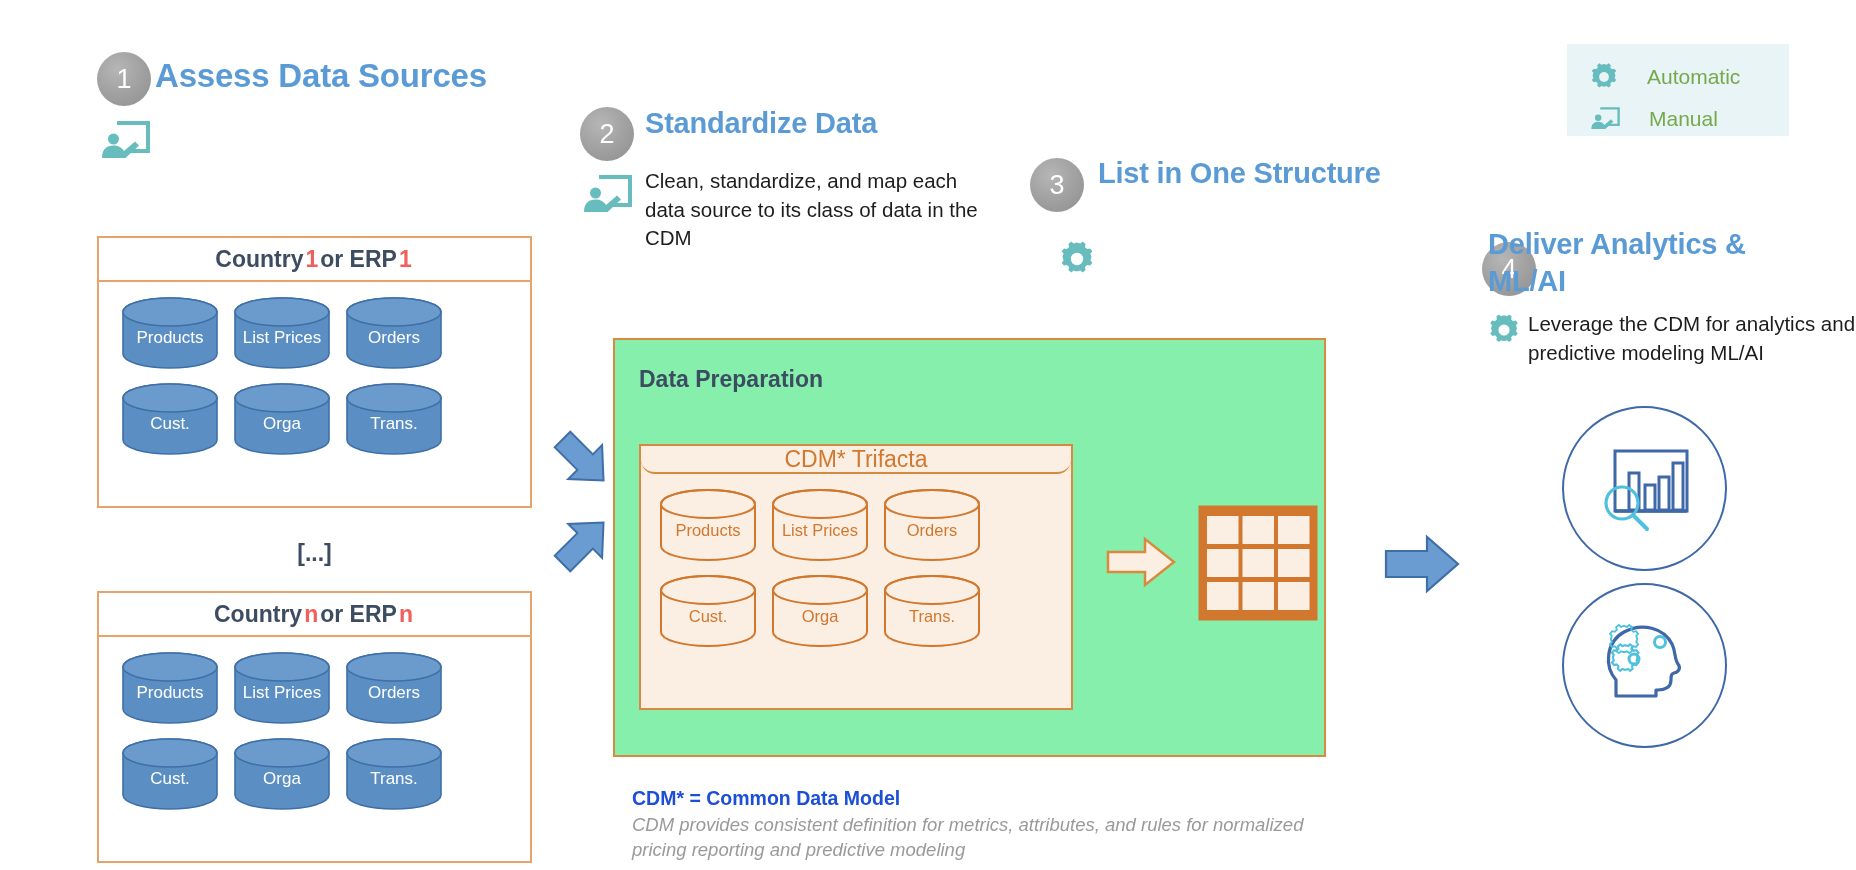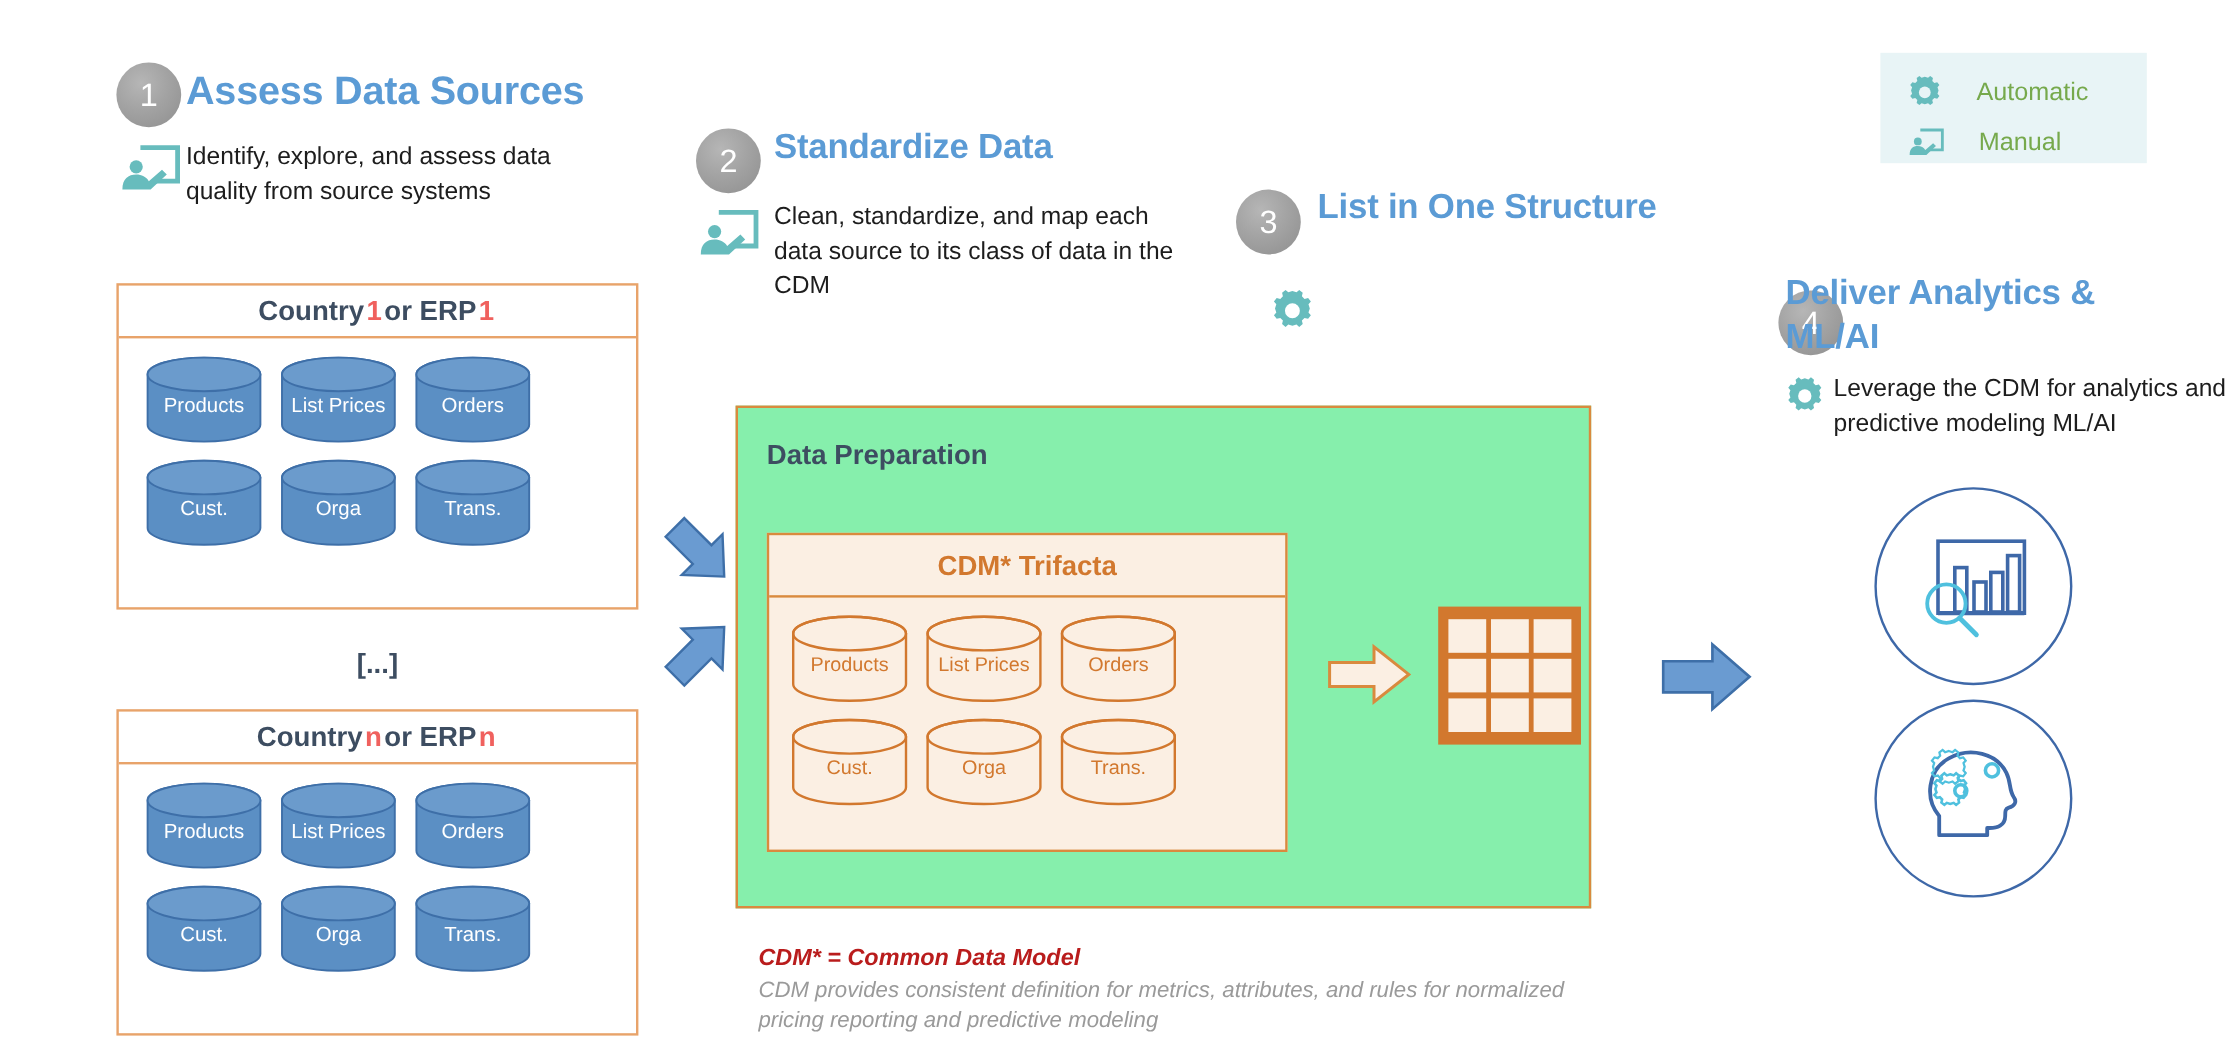--- a/index.html
+++ b/index.html
@@ -66,35 +66,35 @@
   .prep-box{
     border:2px solid #D98A3E;background:#86efac;box-sizing:border-box;
   }
   .prep-title{
     font-size:23px;font-weight:bold;color:#3D4D61;
   }
   .cdm-box{
     border:2px solid #D98A3E;box-sizing:border-box;background:#FBEFE3;
   }
   .cdm-head{
-    height:52px;border-bottom:2px solid #D98A3E;
+    height:28px;border-bottom:2px solid #D98A3E;
     display:flex;align-items:center;justify-content:center;
-    font-size:23px;font-weight:bold;color:#D2782E;box-sizing:border-box;
+    font-size:23px;font-weight:normal;color:#D2782E;box-sizing:border-box;border-radius:20px;
   }
 
   
   .legend{
     background:#E8F4F6;box-sizing:border-box;
     padding:12px 28px 12px 22px;
   }
   .legend-row{display:flex;align-items:center;gap:28px;height:42px;}
   .legend-lbl{font-size:21px;color:#76A94C;}
 
   
-  .fn-title{font-size:19.5px;font-weight:bold;font-style:italic;color:#b91c1c;}
+  .fn-title{font-size:19.5px;font-weight:bold;color:#1d4ed8;}
   .fn-body{font-size:18.5px;font-style:italic;color:#9a9a9a;line-height:25px;}
 
   
   .circ{border:2.5px solid #3E68A8;border-radius:50%;box-sizing:border-box;
         display:flex;align-items:center;justify-content:center;background:#fff;}
 </style>
 </head>
 <body>
 
 <div class="stage">
@@ -103,21 +103,20 @@
     <div class="step-num">1</div>
   </div>
   <div class="abs step-title" style="left:155px;top:57px;font-size:33px;">Assess Data Sources</div>
   <div class="abs" style="left:98px;top:118px;">
     <svg class="manual-ic" width="54" height="46" viewBox="0 0 54 46">
       <path d="M19 5 H50 V33 H30" fill="none" stroke="#67BCBD" stroke-width="4"></path>
       <circle cx="15.5" cy="21" r="5.5" fill="#67BCBD"></circle>
       <path d="M4 40 C4 31 9 27.5 15.5 27.5 C20 27.5 24 29.5 26 33 L37 23.5 L41 27.5 L27.5 40 Z" fill="#67BCBD"></path>
     </svg>
   </div>
-  <div class="abs step-body" style="left:155px;top:117px;width:305px;">Identify, explore, and assess data quality from source systems</div>
 
   <div class="abs" style="left:580px;top:107px;">
     <div class="step-num">2</div>
   </div>
   <div class="abs step-title" style="left:645px;top:107px;font-size:29px;">Standardize Data</div>
   <div class="abs" style="left:580px;top:172px;">
     <svg class="manual-ic" width="54" height="46" viewBox="0 0 54 46">
       <path d="M19 5 H50 V33 H30" fill="none" stroke="#67BCBD" stroke-width="4"></path>
       <circle cx="15.5" cy="21" r="5.5" fill="#67BCBD"></circle>
       <path d="M4 40 C4 31 9 27.5 15.5 27.5 C20 27.5 24 29.5 26 33 L37 23.5 L41 27.5 L27.5 40 Z" fill="#67BCBD"></path>

